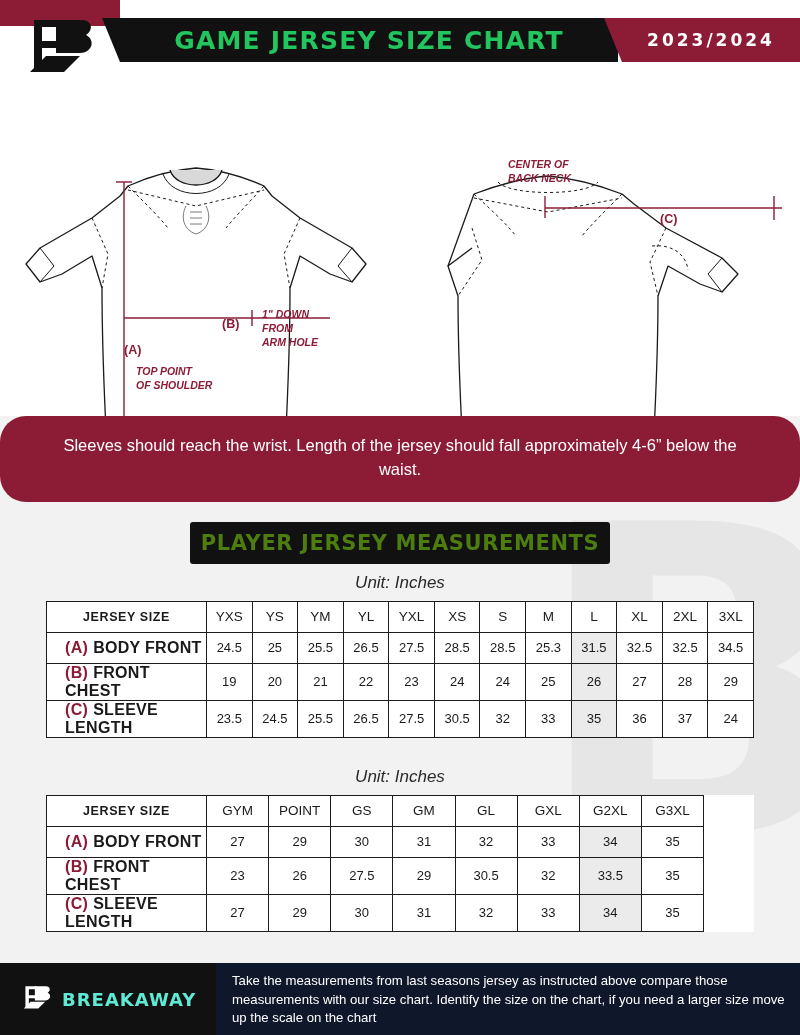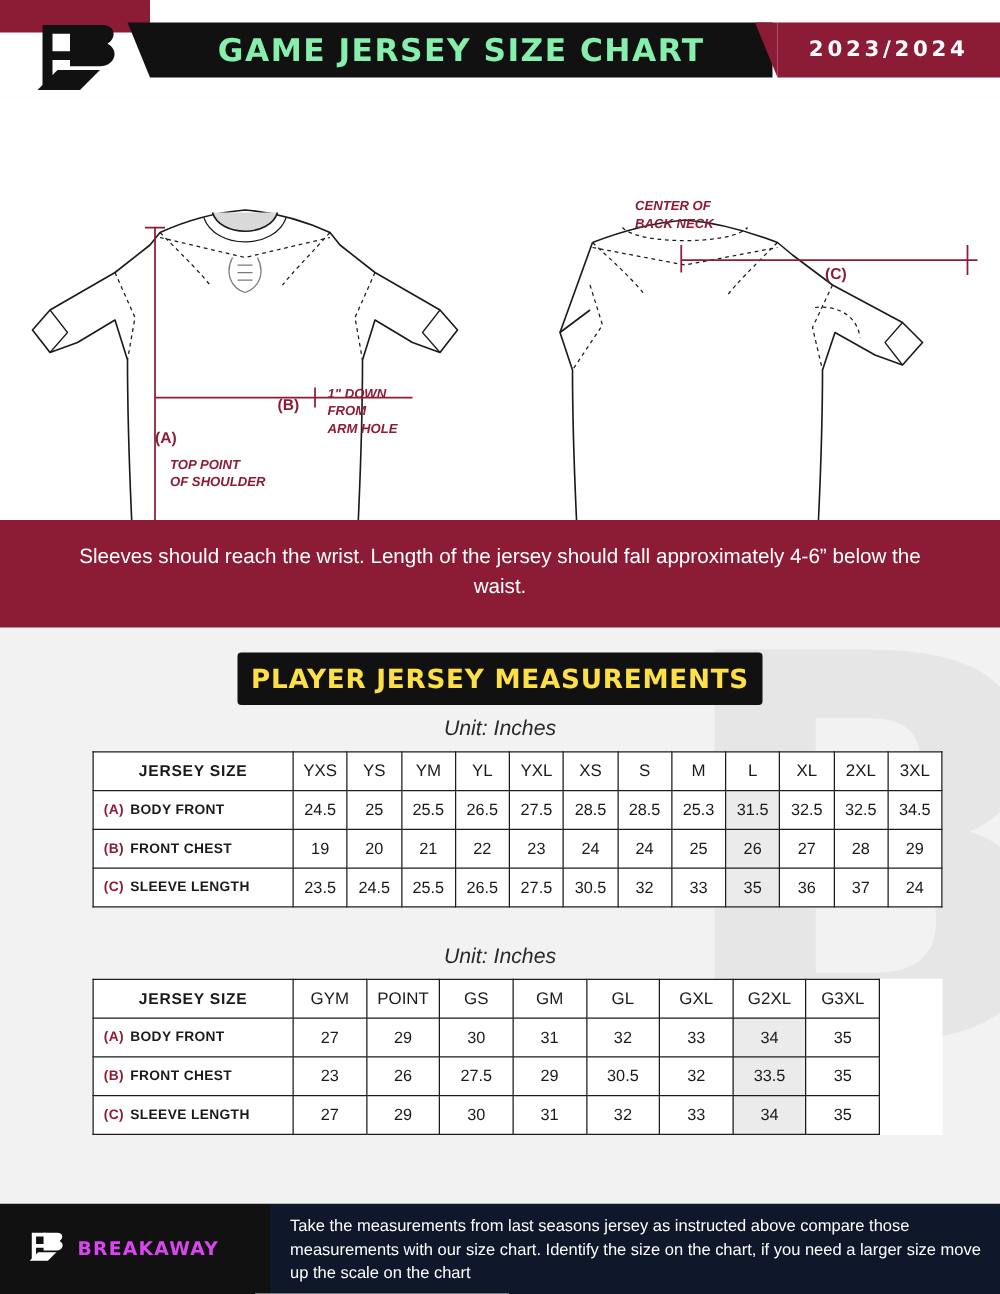--- a/index.html
+++ b/index.html
@@ -67,21 +67,21 @@
     position: absolute; left: -18px; top: 0;
     width: 0; height: 0;
     border-top: 44px solid #111111;
     border-left: 18px solid transparent;
   }
   .title-text {
     font-family: "DejaVu Sans", sans-serif;
     font-weight: 800;
     font-size: 25px;
     letter-spacing: 1.2px;
-    color: #86efac;
+    color: #22c55e;
   }
   .year-plate {
     position: absolute;
     right: 0; top: 18px;
     width: 178px; height: 44px;
     background: #8c1c36;
     display: flex;
     align-items: center;
     justify-content: center;
   }
@@ -111,20 +111,21 @@
   
   .note-band {
     position: relative;
     background: #8c1c36;
     color: #ffffff;
     text-align: center;
     padding: 18px 60px 20px;
     font-size: 16.5px;
     line-height: 1.45;
     z-index: 2;
+    border-radius: 26px;
   }
 
   
   .section-wrap {
     position: relative;
     z-index: 2;
     padding-top: 20px;
   }
   .section-plate {
     position: relative;
@@ -135,37 +136,36 @@
     display: flex;
     align-items: center;
     justify-content: center;
     border-radius: 3px;
   }
   .section-plate span {
     font-family: "DejaVu Sans", sans-serif;
     font-weight: 800;
     font-size: 21px;
     letter-spacing: 0.6px;
-    color: #fde047;
+    color: #4d7c0f;
   }
   .unit-line {
     text-align: center;
     font-style: italic;
     font-size: 17px;
     color: #2a2a2a;
     margin: 9px 0 8px;
     font-weight: 400;
   }
 
   
   .table-holder {
     position: relative;
     z-index: 2;
     padding: 0 46px;
-    margin-left: 28px;
   }
   table {
     width: 100%;
     border-collapse: collapse;
     background: #ffffff;
     table-layout: fixed;
   }
   table td, table th {
     border: 1px solid #1c1c1c;
     text-align: center;
@@ -174,22 +174,22 @@
     height: 31px;
     padding: 0 2px;
     font-weight: 400;
   }
   table th {
     font-weight: 400;
     font-size: 13.5px;
   }
   .rowlabel {
     text-align: left;
-    padding-left: 8px;
-    font-size: 11px;
+    padding-left: 18px;
+    font-size: 16px;
     font-weight: 600;
     letter-spacing: 0.3px;
   }
   .rowlabel .tag {
     color: #8c1c36;
     font-weight: 800;
     margin-right: 5px;
   }
   .hdr-first {
     font-size: 12.5px;
@@ -210,24 +210,24 @@
   }
   .footer-left {
     width: 216px;
     background: #111111;
     display: flex;
     align-items: center;
     gap: 10px;
     padding-left: 22px;
   }
   .footer-brand {
-    color: #d946ef;
+    color: #5eead4;
     font-family: "DejaVu Sans", sans-serif;
     font-weight: 700;
-    font-size: 15px;
+    font-size: 18px;
     letter-spacing: 1px;
   }
   .footer-right {
     flex: 1;
     background: #0f172a;
     color: #ffffff;
     font-size: 13.2px;
     line-height: 1.42;
     padding: 9px 14px 0 16px;
   }

